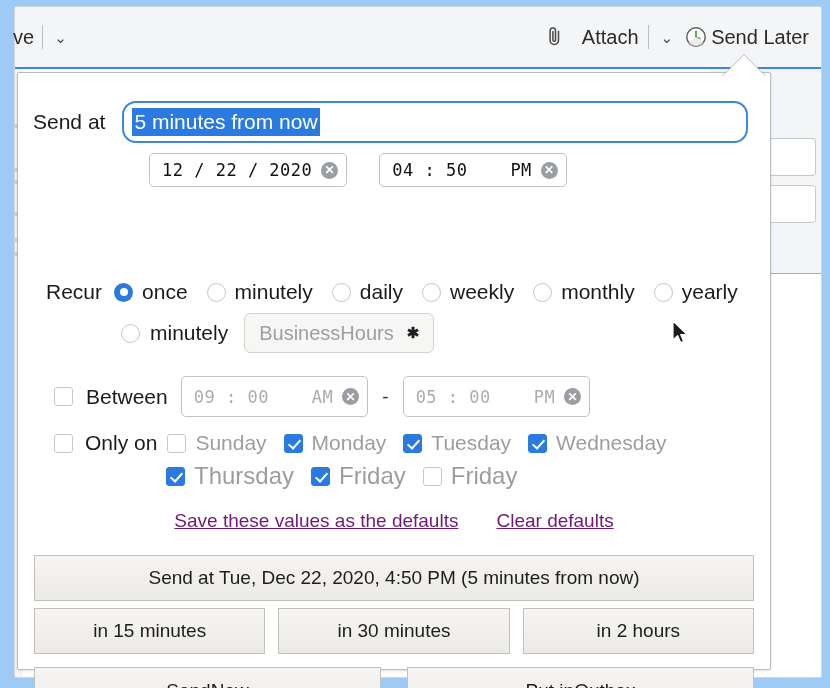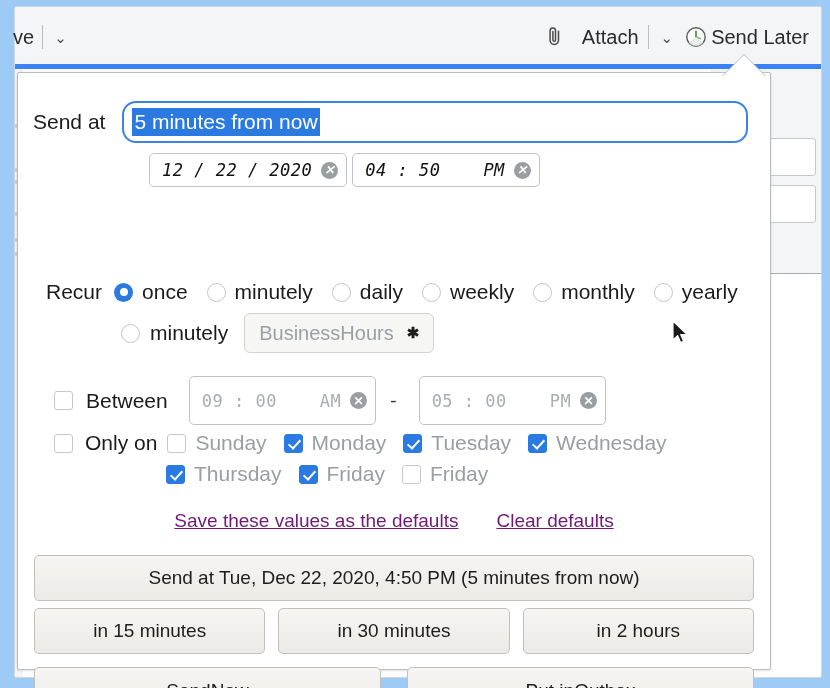--- a/index.html
+++ b/index.html
@@ -26,21 +26,21 @@
     border: 1px solid #cfd6dd;
     border-radius: 3px;
   }
 
   
   .compose-toolbar {
     position: absolute;
     left: 15px; top: 7px; right: 9px;
     height: 62px;
     background: #f4f5f6;
-    border-bottom: 5px solid #3b82f6;
+    border-bottom: 2px solid #3b82f6;
   }
   .toolbar-right {
     position: absolute;
     right: 12px; top: 18px;
     display: flex; align-items: center; gap: 9px;
     font-size: 20px; color: #2b2b2b;
   }
   .attach-btn { display: flex; align-items: flex-start; gap: 20px; cursor: default; }
   .clip-icon { display:inline-block; width: 15px; height: 21px; position: relative; }
   .clip-icon svg { display: block; }
@@ -127,21 +127,21 @@
     background: #2a7ae2;
     color: #ffffff;
     font-size: 21px;
     padding: 1px 2px;
     line-height: 1.25;
   }
 
   
   .dt-row {
     position: absolute; left: 131px; top: 80px;
-    display: flex; align-items: center; gap: 5px; font-style: italic;
+    display: flex; align-items: center; gap: 32px;
   }
   .pill {
     height: 34px;
     border: 1px solid #bfc3c7;
     border-radius: 5px;
     background: #ffffff;
     display: flex; align-items: center;
     padding: 0 8px 0 12px;
     gap: 9px;
     font-family: "DejaVu Sans Mono", monospace;
@@ -222,54 +222,54 @@
   }
   .chk.checked::after {
     content: "";
     position: absolute;
     left: 6px; top: 2px;
     width: 5px; height: 10px;
     border: solid #ffffff;
     border-width: 0 2.4px 2.4px 0;
     transform: rotate(42deg);
   }
-  .between-row .pill { height: 49px; margin-left: 8px; }
+  .between-row .pill { height: 41px; }
 
   
   .onlyon-row {
     position: absolute; left: 36px; top: 358px; right: 10px;
     display: flex; align-items: center;
     font-size: 21px; color: #1b1b1b;
   }
   .onlyon-row .lbl { margin: 0 10px 0 12px; }
   .day { display: flex; align-items: center; gap: 9px; margin-right: 17px; }
   .day-label { color: #9a9ea2; }
   .onlyon-row2 {
     position: absolute; left: 148px; top: 389px;
     display: flex; align-items: center;
-    font-size: 21px;
+    font-size: 24px;
   }
 
   
   .links-row {
     position: absolute; left: 0; right: 0; top: 437px;
     display: flex; justify-content: center; gap: 38px;
     font-size: 19px;
   }
   .link {
     color: #701a75;
     text-decoration: underline;
     cursor: pointer;
   }
 
   
   .btn {
     background: linear-gradient(to bottom, #f6f5f3 0%, #eceae7 100%);
     border: 1px solid #c3c0bc;
-    border-radius: 5px;
+    border-radius: 0;
     font-size: 19px;
     color: #1d1d1d;
     display: flex; align-items: center; justify-content: center;
     font-family: "Liberation Sans", sans-serif;
   }
   .btn-main {
     position: absolute; left: 16px; right: 16px; top: 482px;
     height: 46px;
   }
   .btn-row2 {

